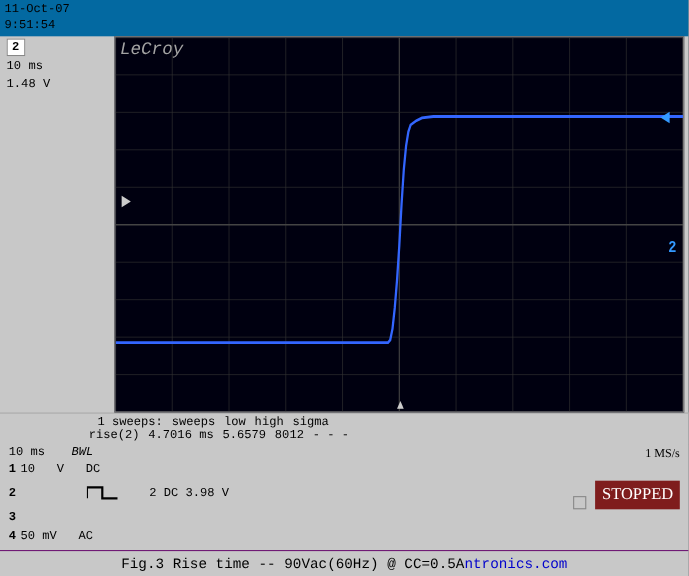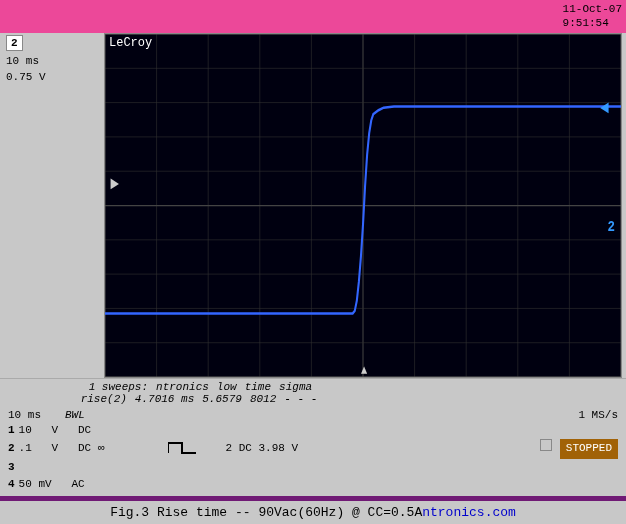--- a/index.html
+++ b/index.html
@@ -18,22 +18,21 @@
       background: #c8c8c8;
       display: flex;
       flex-direction: column;
     }
 
     
     .top-bar {
       display: flex;
       align-items: flex-start;
       padding: 2px 4px;
-      background: #ec4899;
-      justify-content: flex-end;
+      background: #0369a1;
     }
 
     .timestamp {
       font-size: 11px;
       color: #000;
       line-height: 1.3;
     }
 
     
     .scope-area {
@@ -72,40 +71,40 @@
       background: #000010;
       border: 1px solid #888;
       position: relative;
       overflow: hidden;
     }
 
     .lecroy-label {
       position: absolute;
       top: 2px;
       left: 4px;
-      color: #ffffff;
-      font-size: 12px;
+      color: #a3a3a3;
+      font-size: 16px;
+      font-style: italic;
     }
 
     
     .grid-svg {
       position: absolute;
       top: 0; left: 0;
       width: 100%;
       height: 100%;
     }
 
     
     .measurements-bar {
       background: #c8c8c8;
       padding: 2px 8px;
       font-size: 11px;
       color: #000;
       border-top: 1px solid #aaa;
-      font-style: italic;
     }
 
     .measurements-row {
       display: flex;
       align-items: center;
       gap: 8px;
     }
 
     
     .bottom-status {
@@ -119,47 +118,48 @@
     .status-row1 {
       display: flex;
       gap: 16px;
       align-items: center;
       margin-bottom: 1px;
     }
 
     .status-right {
       margin-left: auto;
       display: flex;
-      align-items: flex-start;
+      align-items: flex-end;
       gap: 8px;
+      font-family: Liberation Serif, serif;
     }
 
     .stopped-badge {
-      background: #a16207;
+      background: #7f1d1d;
       color: #fff;
       padding: 1px 6px;
-      font-size: 11px;
+      font-size: 15px;
     }
 
     .stopped-indicator {
       width: 12px;
       height: 12px;
       border: 1px solid #888;
       background: #c8c8c8;
       display: inline-block;
     }
 
     
     .caption {
       text-align: center;
       font-size: 13px;
       padding: 4px;
       color: #000;
       background: #c8c8c8;
-      border-top: 5px solid #701a75;
+      border-top: 1px solid #701a75;
     }
 
     .caption-blue {
       color: #0000cc;
     }
 
     .ch-row {
       display: flex;
       align-items: center;
       gap: 4px;
@@ -187,21 +187,21 @@
       <span>9:51:54</span>
     </div>
   </div>
 
   <div class="scope-area">
 
     <div class="left-panel">
       <div class="channel-badge">2</div>
       <div class="channel-info">
         <div>10 ms</div>
-        <div>0.75 V</div>
+        <div>1.48 V</div>
       </div>
     </div>
 
     <div class="scope-screen">
 
       <div class="lecroy-label">LeCroy</div>
 
       <svg class="grid-svg" viewBox="0 0 500 270" preserveAspectRatio="none">
 
         <line x1="50" y1="0" x2="50" y2="270" stroke="#333" stroke-width="0.5"></line>
@@ -243,23 +243,23 @@
         <text x="487" y="155" fill="#3399ff" font-size="12" font-weight="bold">2</text>
       </svg>
 
     </div>
   </div>
 
   <div class="measurements-bar">
     <div class="measurements-row">
       <span>&nbsp;&nbsp;&nbsp;&nbsp;&nbsp;&nbsp;&nbsp;&nbsp;&nbsp;&nbsp;&nbsp;</span>
       <span>1 sweeps:</span>
-      <span>ntronics</span>
+      <span>sweeps</span>
       <span>low</span>
-      <span>time</span>
+      <span>high</span>
       <span>sigma</span>
     </div>
     <div class="measurements-row">
       <span>
         &nbsp;&nbsp;&nbsp;&nbsp;&nbsp;&nbsp;&nbsp;&nbsp;&nbsp;&nbsp;&nbsp;<span>rise(2)</span>
       </span>
       <span>4.7016 ms</span>
       <span>5.6579</span>
       <span>8012</span>
       <span>- - -</span>
@@ -275,21 +275,20 @@
       </div>
     </div>
 
     <div>
       <div class="ch-row">
         <span class="ch-num">1</span>
         <span>10 &nbsp; V &nbsp; DC</span>
       </div>
       <div class="ch-row">
         <span class="ch-num">2</span>
-        <span>.1 &nbsp; V &nbsp; DC ∞</span>
         <span style="margin-left:60px">
           
           <svg width="28" height="14" viewBox="0 0 28 14" style="vertical-align:middle">
             <polyline points="0,12 0,2 14,2 14,12 28,12" fill="none" stroke="#000" stroke-width="2"></polyline>
           </svg>
         </span>
         <span style="margin-left:25px">2 DC 3.98 V</span>
         <div class="status-right">
           <div class="stopped-indicator"></div>
           <span class="stopped-badge">STOPPED</span>

